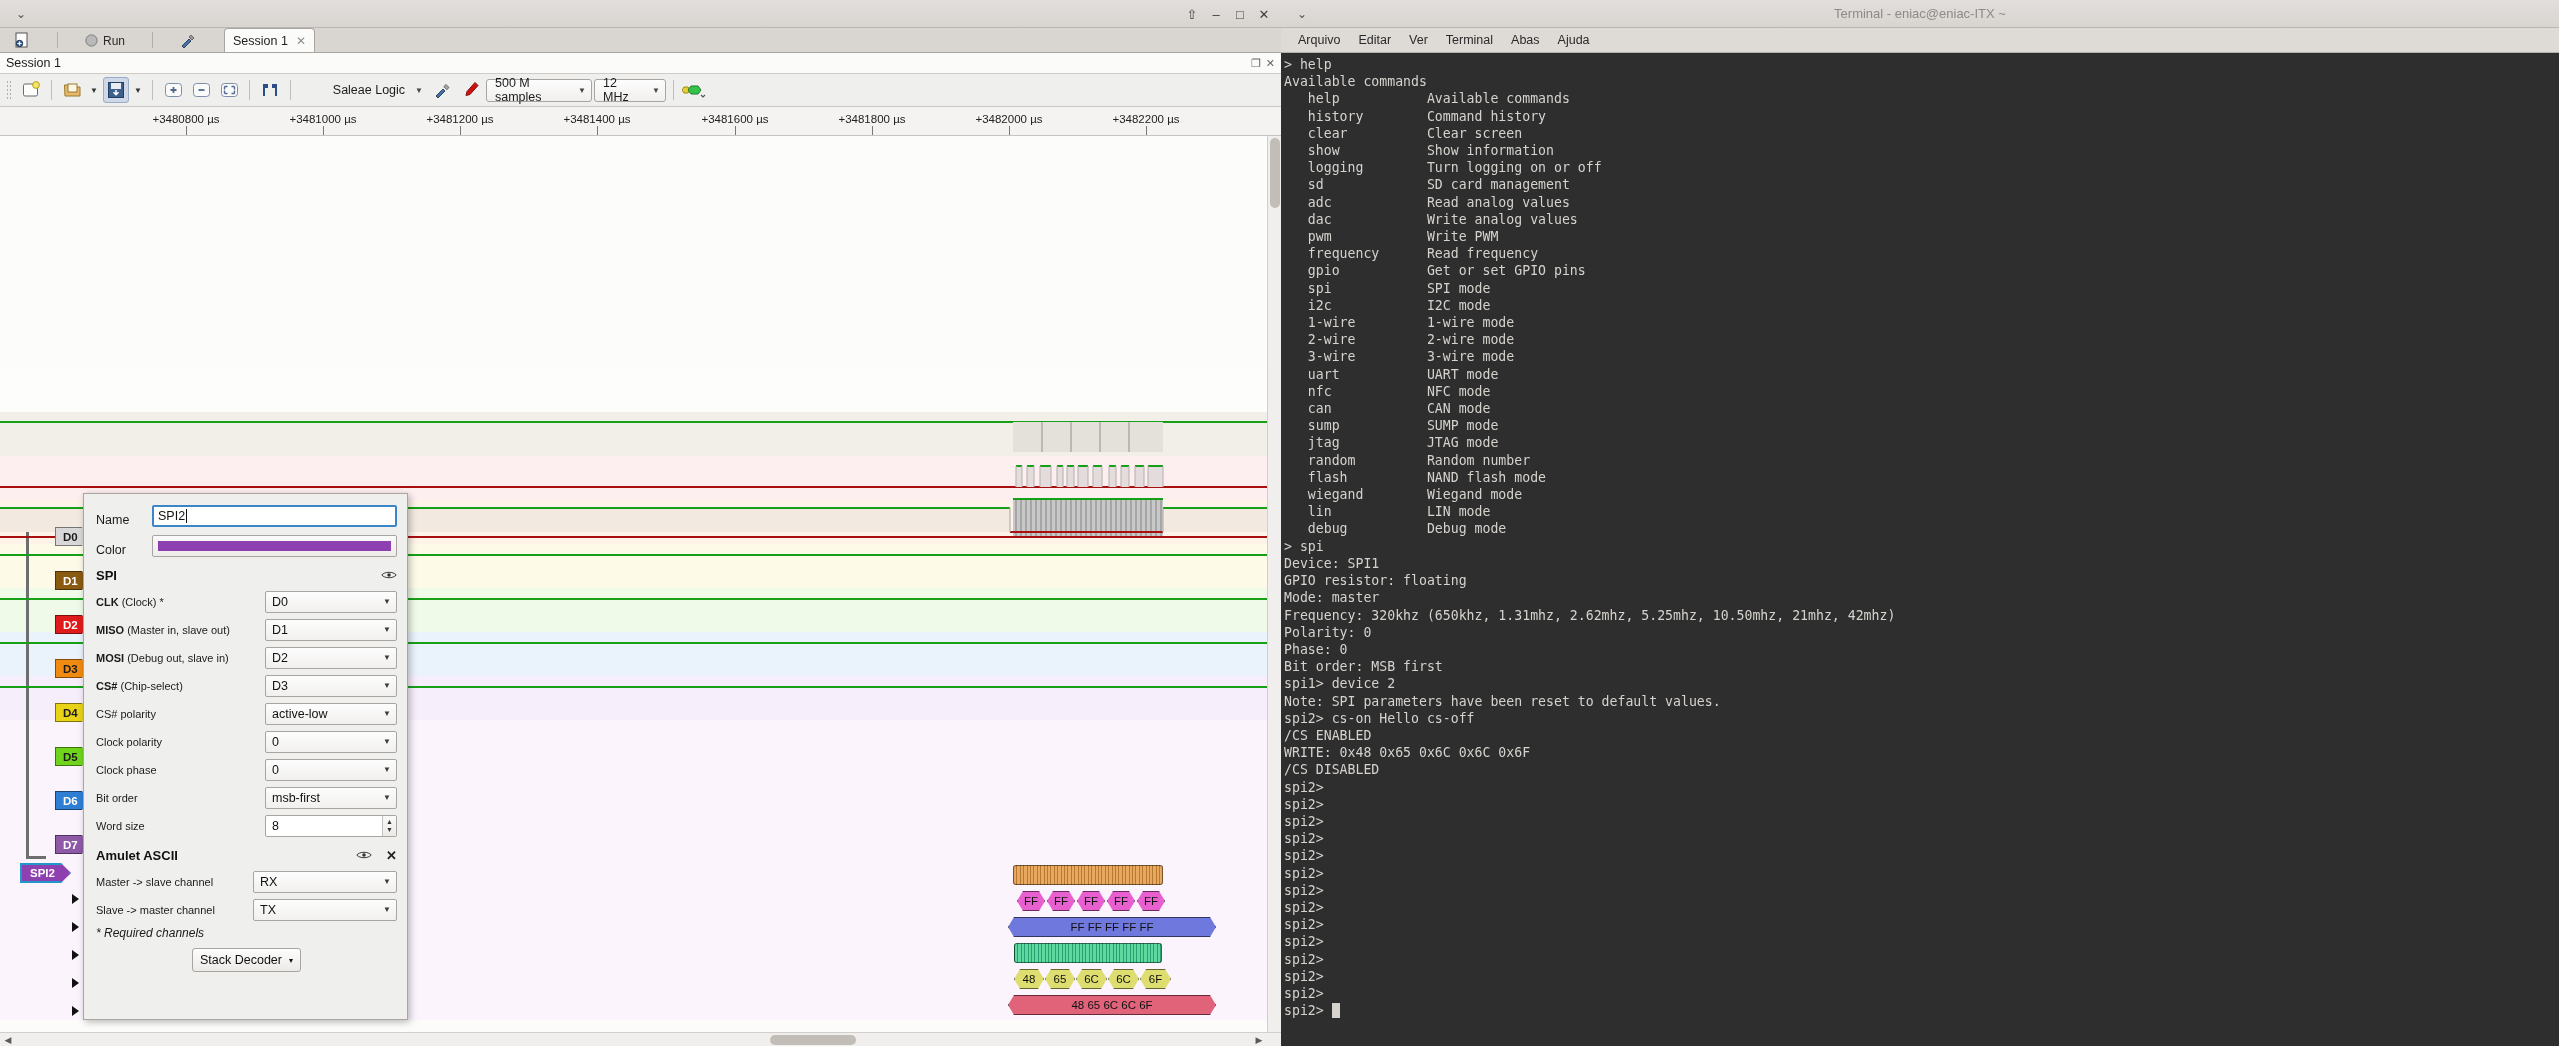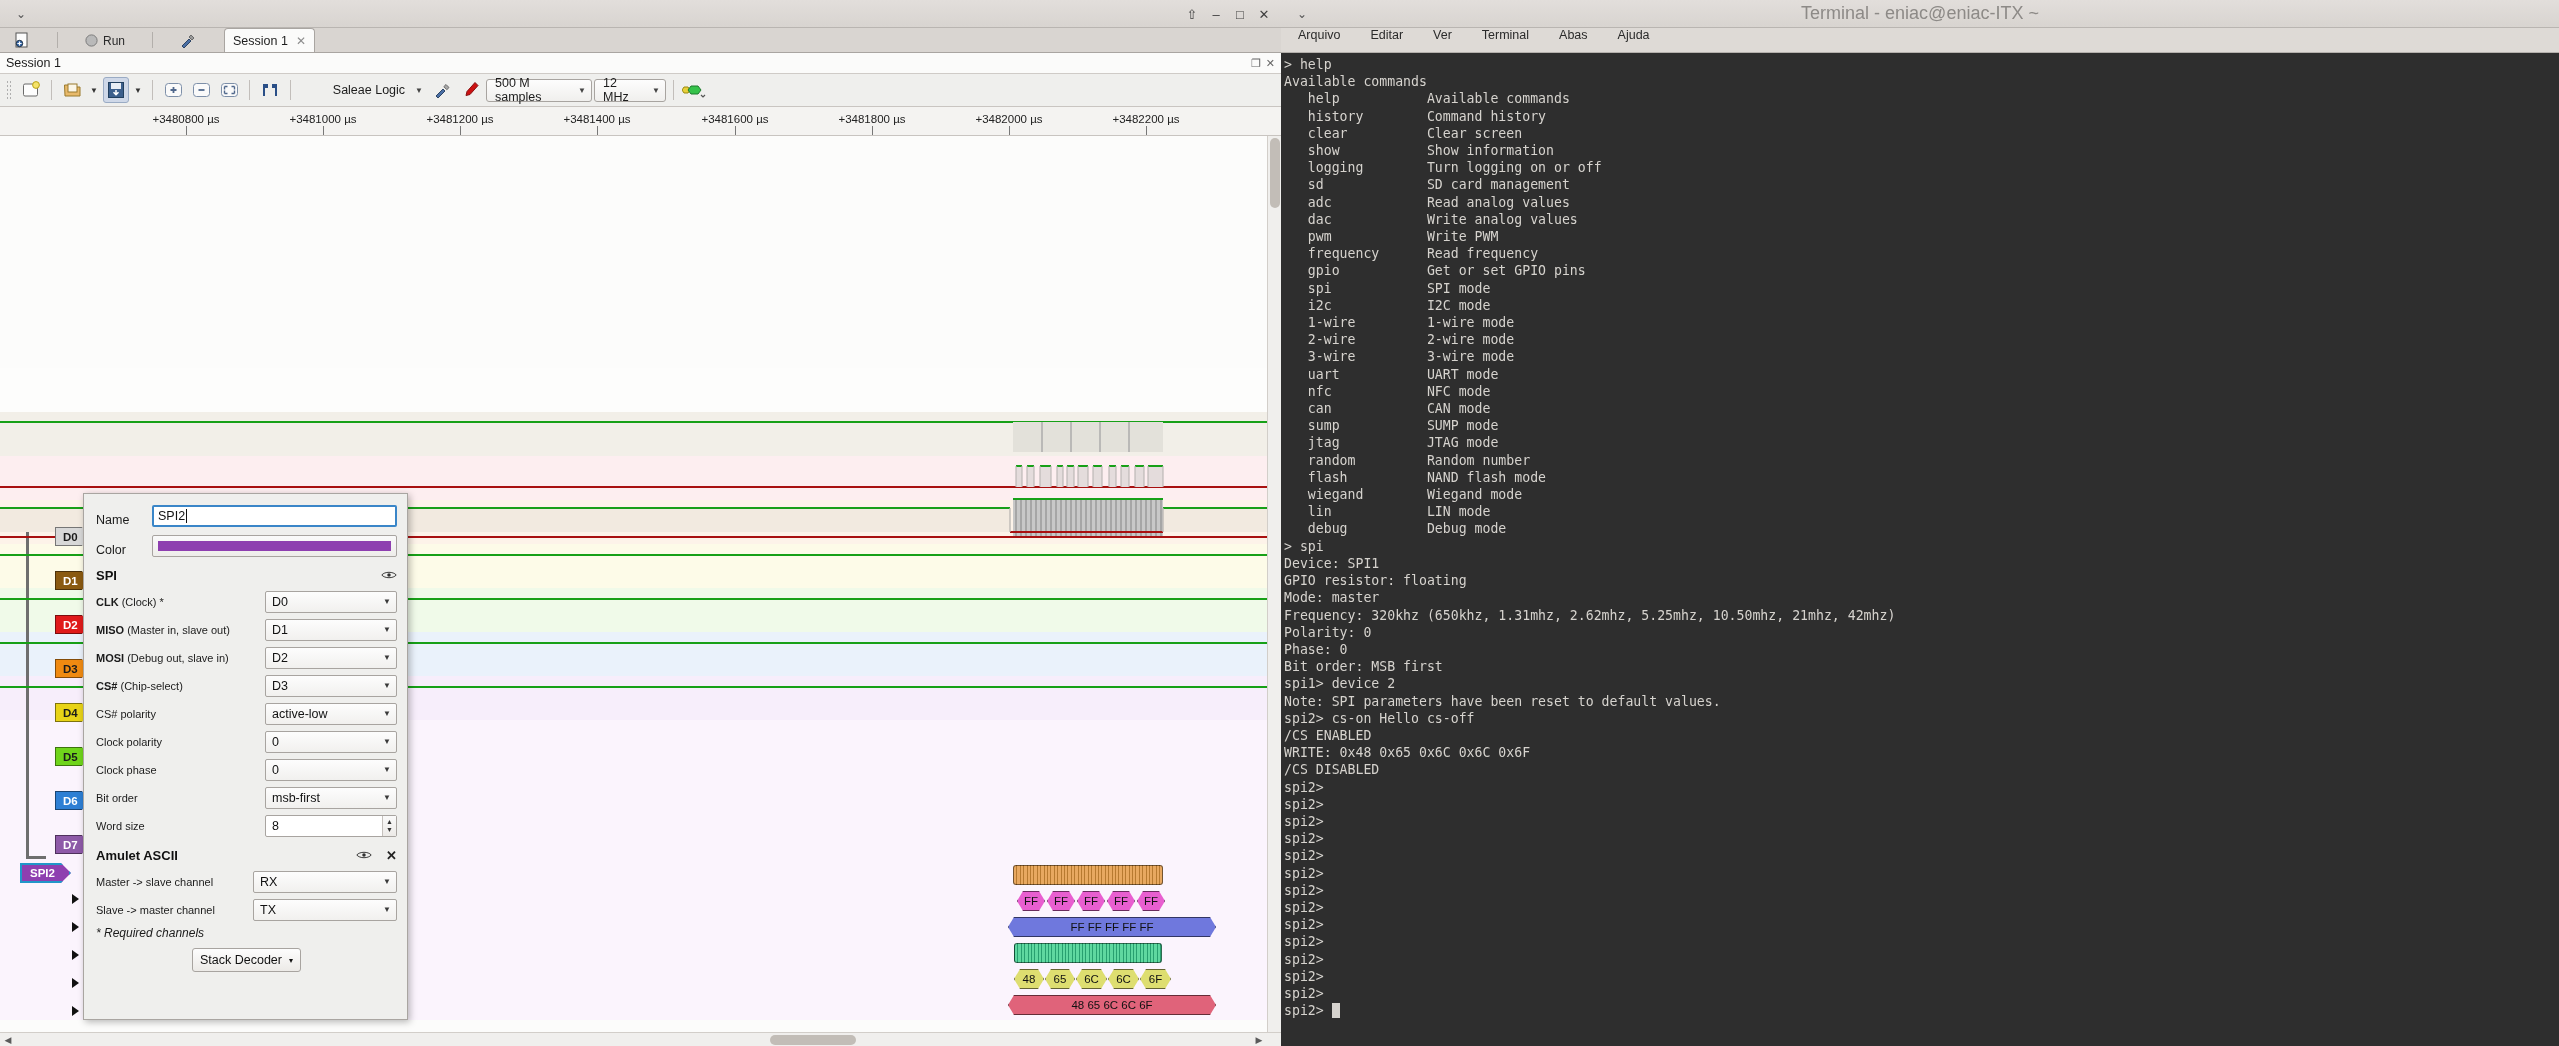--- a/index.html
+++ b/index.html
@@ -186,24 +186,24 @@
   
   .term-window {
     position:absolute; left:1281px; top:0; width:1278px; height:1046px;
     background:#2b2b2b; overflow:hidden;
   }
   .term-title {
     position:relative; height:28px; background: linear-gradient(#e2dedb,#d8d4d0);
     border-bottom:1px solid #b9b5b1; display:flex; align-items:center;
   }
   .term-title .t { position:absolute; left:0; right:0; text-align:center;
-                   font-size:18px; color:#8d8a87; }
+                   font-size:13px; color:#8d8a87; }
   .term-menu {
     height:25px; background:#dedad6; border-bottom:1px solid #b4b0ac;
-    display:flex; align-items:flex-start; padding-left:8px; gap:12px;
+    display:flex; align-items:center; padding-left:8px; gap:0;
   }
   .term-menu span { font-size:12.5px; color:#2a2a2a; padding: 0 9px; }
   .term-body {
     position:absolute; left:0; right:0; top:53px; bottom:0;
     background:#2e2e2e; padding: 3px 0 0 3px;
     font-family: "DejaVu Sans Mono", monospace;
     font-size: 13.2px; line-height: 17.2px; color:#d6d3ce;
     white-space: pre; overflow:hidden;
   }
   .term-body .cur { background:#d6d3ce; color:#2e2e2e; }

